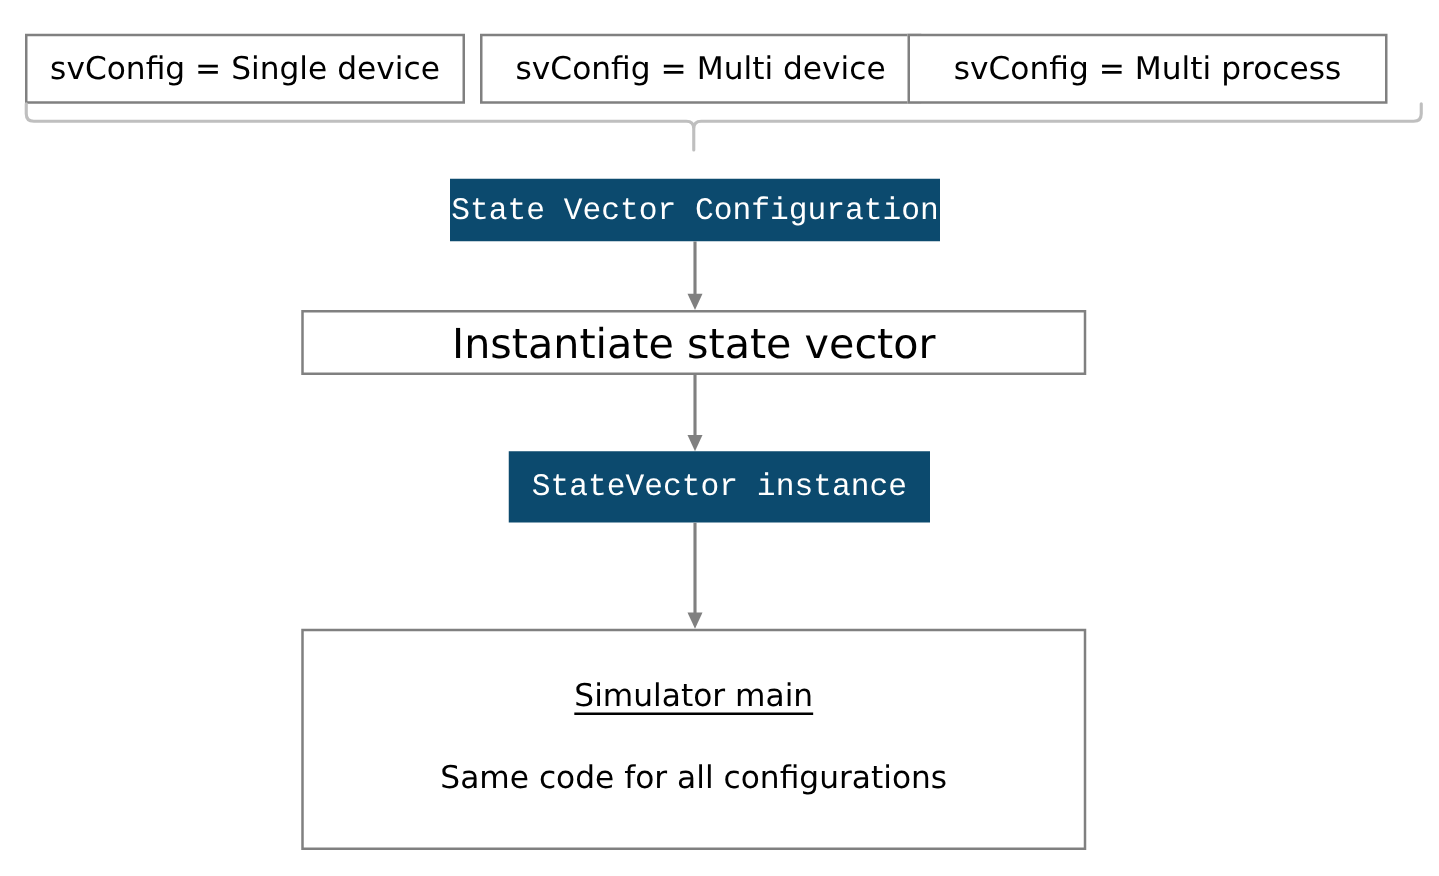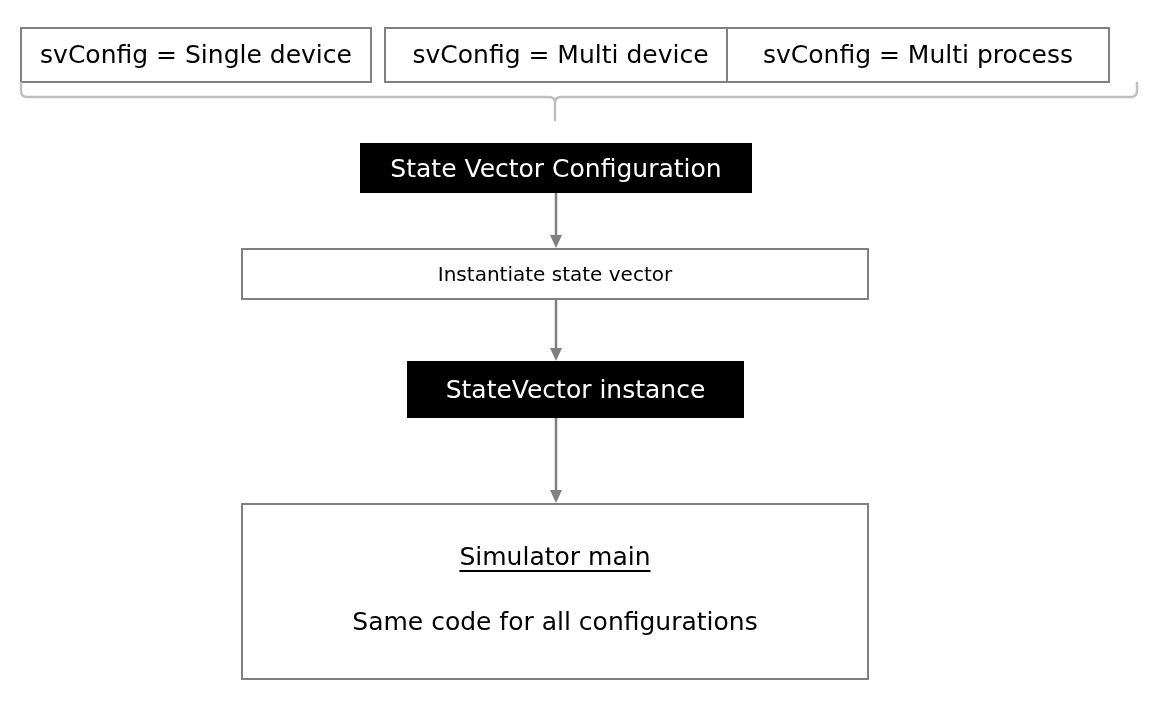--- a/index.html
+++ b/index.html
@@ -29,23 +29,24 @@
     align-items: center;
     justify-content: center;
     text-align: center;
   }
   .outline-box {
     border: 2px solid #808080;
     background: #ffffff;
     color: #000000;
   }
   .green-box {
-    background: #000000;
+    background: #0c4a6e;
     color: #ffffff;
     border: none;
+    font-family: Liberation Mono, monospace;
   }
 
   
   .cfg-box {
     top: 27px;
     height: 56px;
     font-size: 25px;
     line-height: 1.1;
   }
   #cfg-0 { left: 20px;  width: 352px; }
@@ -68,21 +69,21 @@
     top: 143px;
     width: 392px;
     height: 50px;
     font-size: 25px;
   }
   #node-instantiate {
     left: 241px;
     top: 248px;
     width: 628px;
     height: 52px;
-    font-size: 20px;
+    font-size: 33px;
   }
   #node-svinstance {
     left: 407px;
     top: 361px;
     width: 337px;
     height: 57px;
     font-size: 25px;
   }
   #node-simulator {
     left: 241px;

